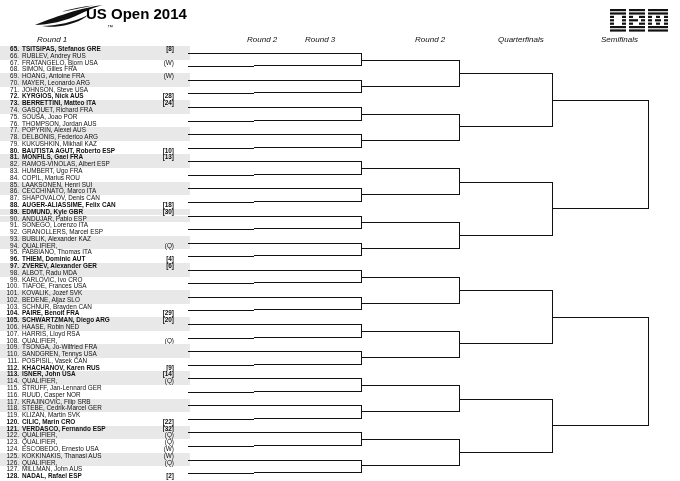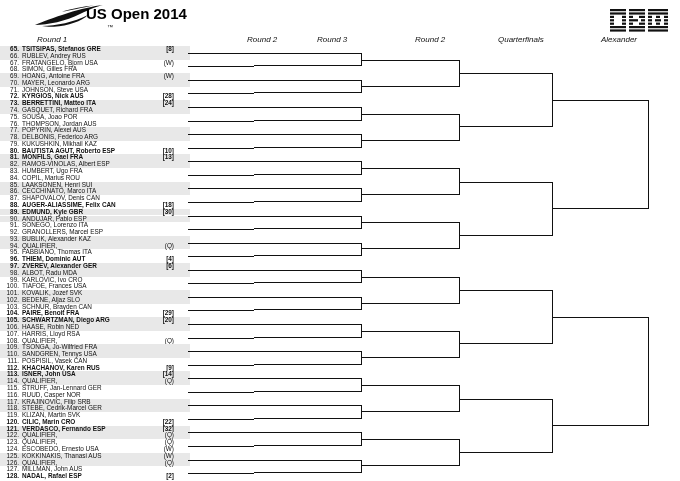--- a/index.html
+++ b/index.html
@@ -132,24 +132,24 @@
         <rect x="0" y="20.4" width="16" height="2.2"></rect>
         <rect x="19" y="20.4" width="16" height="2.2"></rect>
         <rect x="38" y="20.4" width="20" height="2.2"></rect>
       </g>
     </svg>
   </div>
 
   <div id="round-labels">
       <div class="round-label" style="left: 22px;">Round 1</div>
       <div class="round-label" style="left: 232px;">Round 2</div>
-      <div class="round-label" style="left: 302px;">Round 3</div>
+      <div class="round-label" style="left: 290px;">Round 3</div>
       <div class="round-label" style="left: 400px;">Round 2</div>
       <div class="round-label" style="left: 483px;">Quarterfinals</div>
-      <div class="round-label" style="left: 586px;">Alexander</div>
+      <div class="round-label" style="left: 586px;">Semifinals</div>
     </div>
 
   <div id="draw">
       <div class="entry seeded shaded" style="top: 0px;">
         <span class="num">65.</span>
         <span class="nm">TSITSIPAS, Stefanos GRE</span>
         <span class="seed">[8]</span>
       </div>
       <div class="entry shaded" style="top: 6.78px;">
         <span class="num">66.</span>

